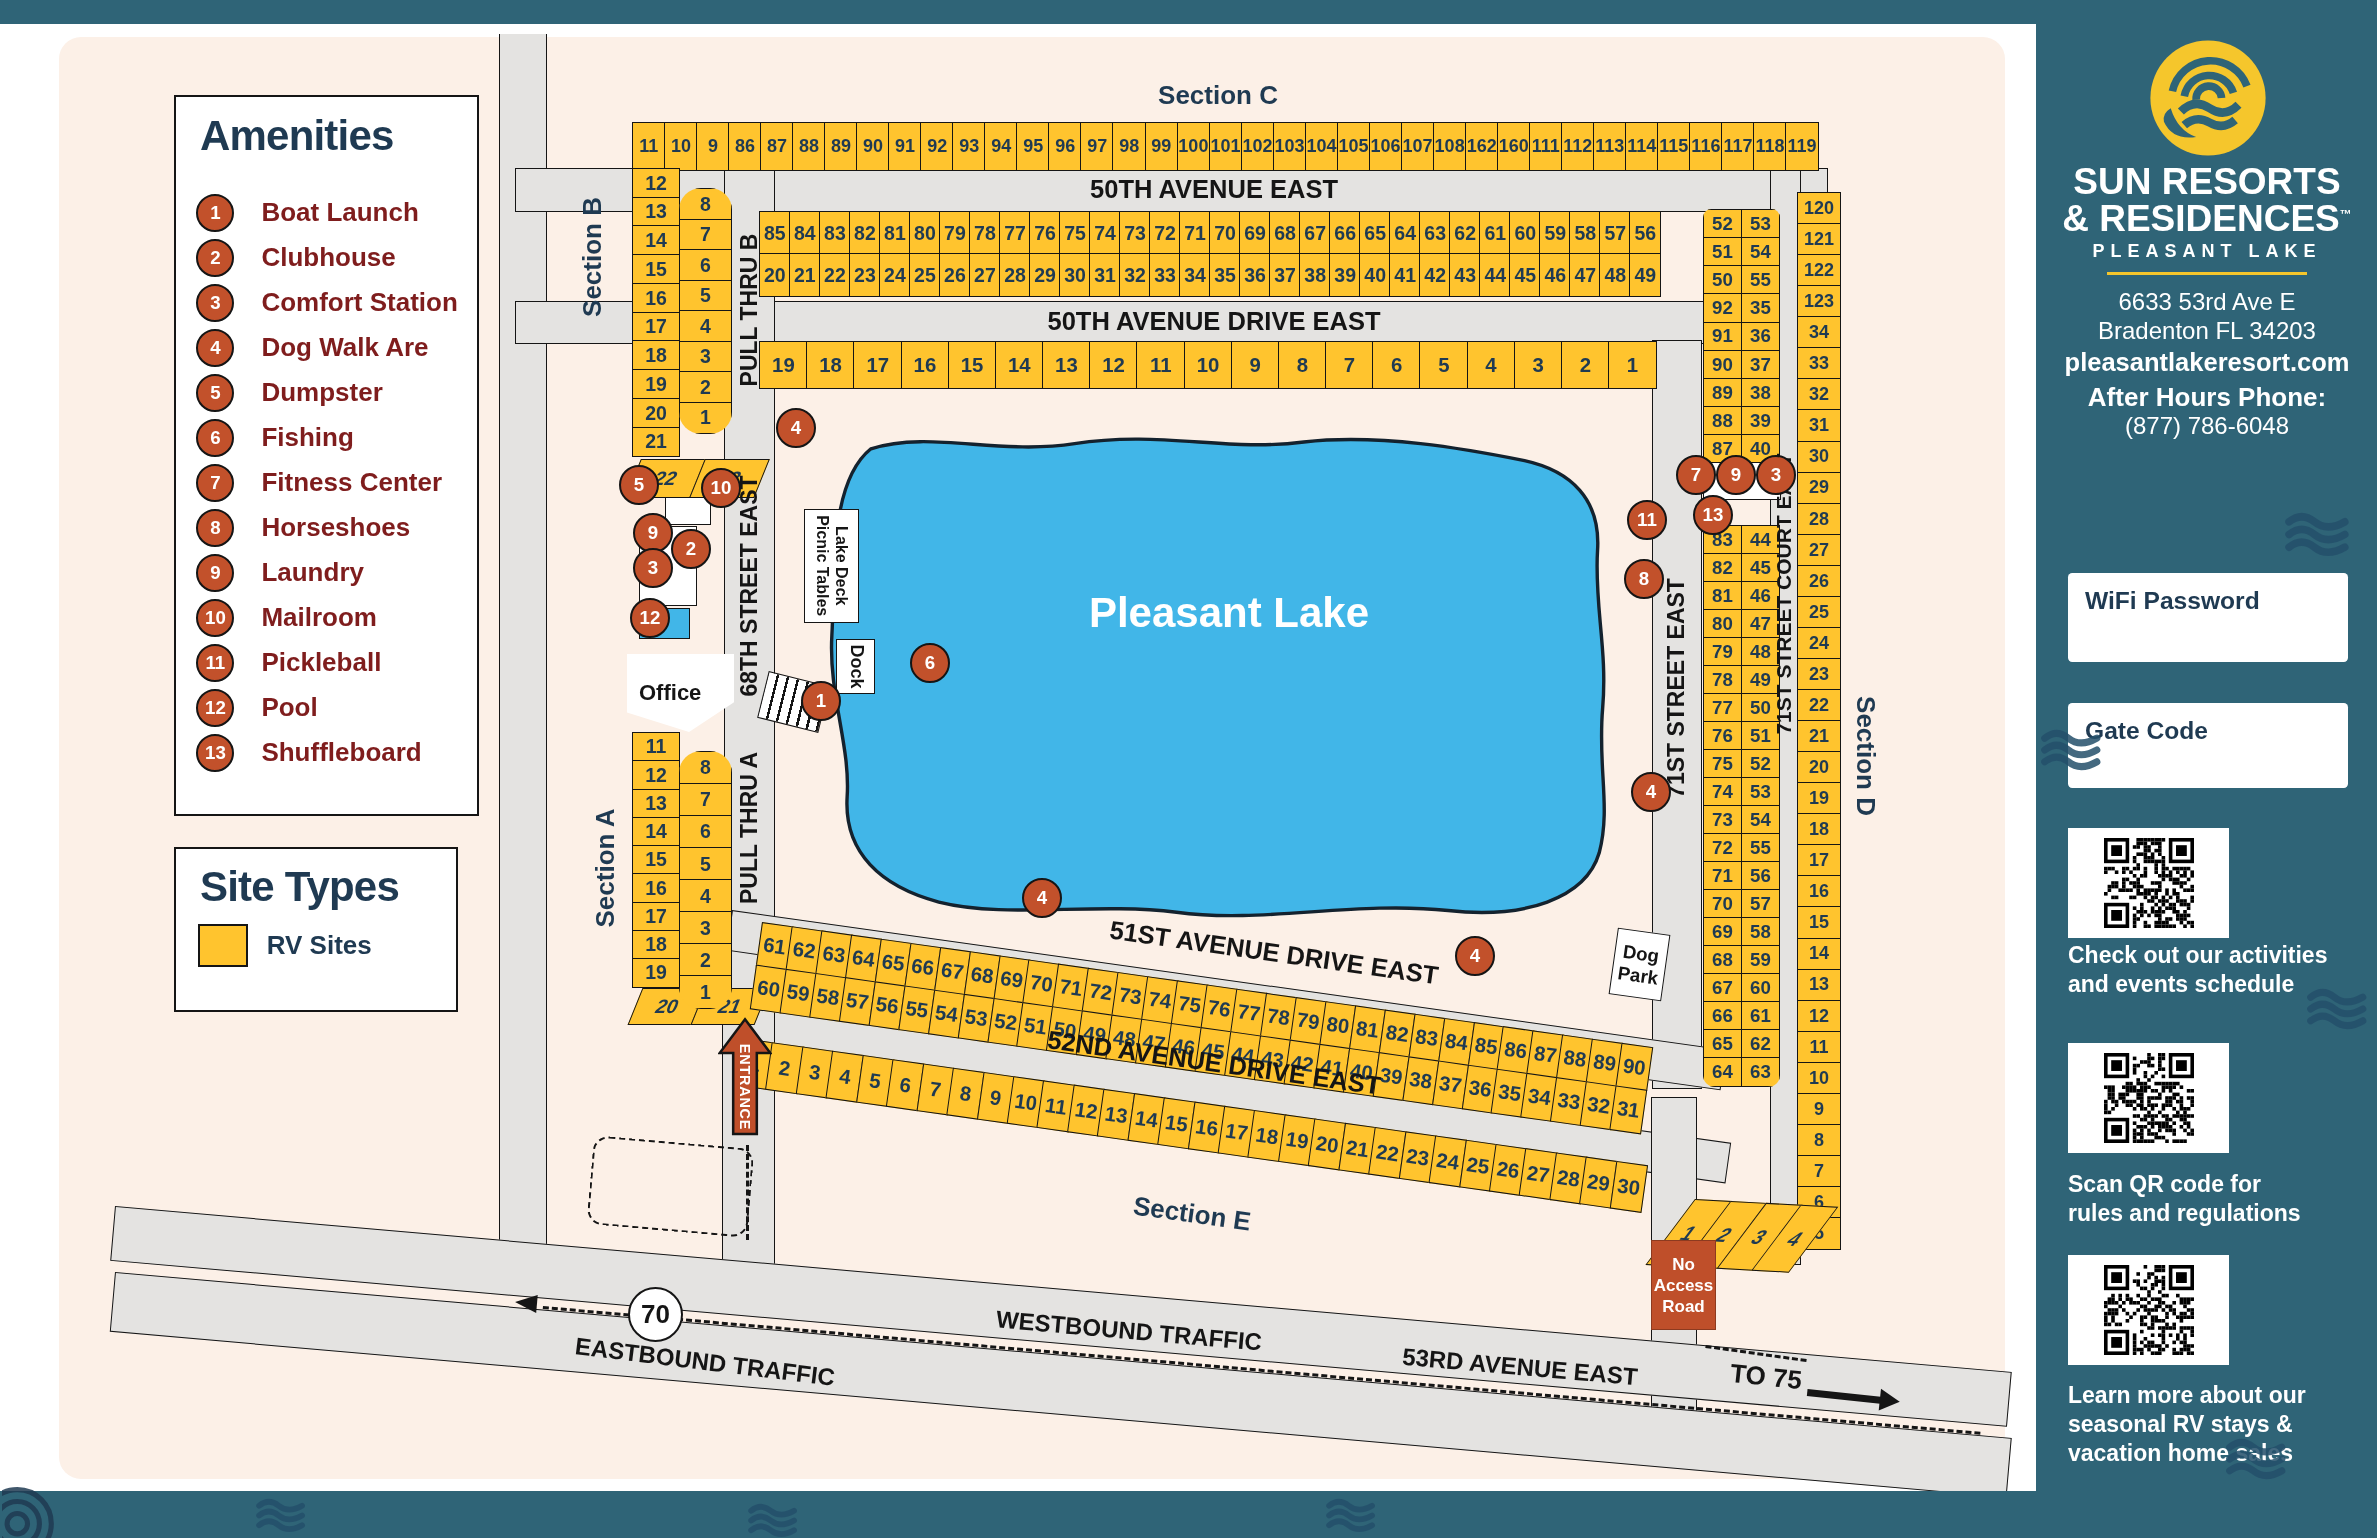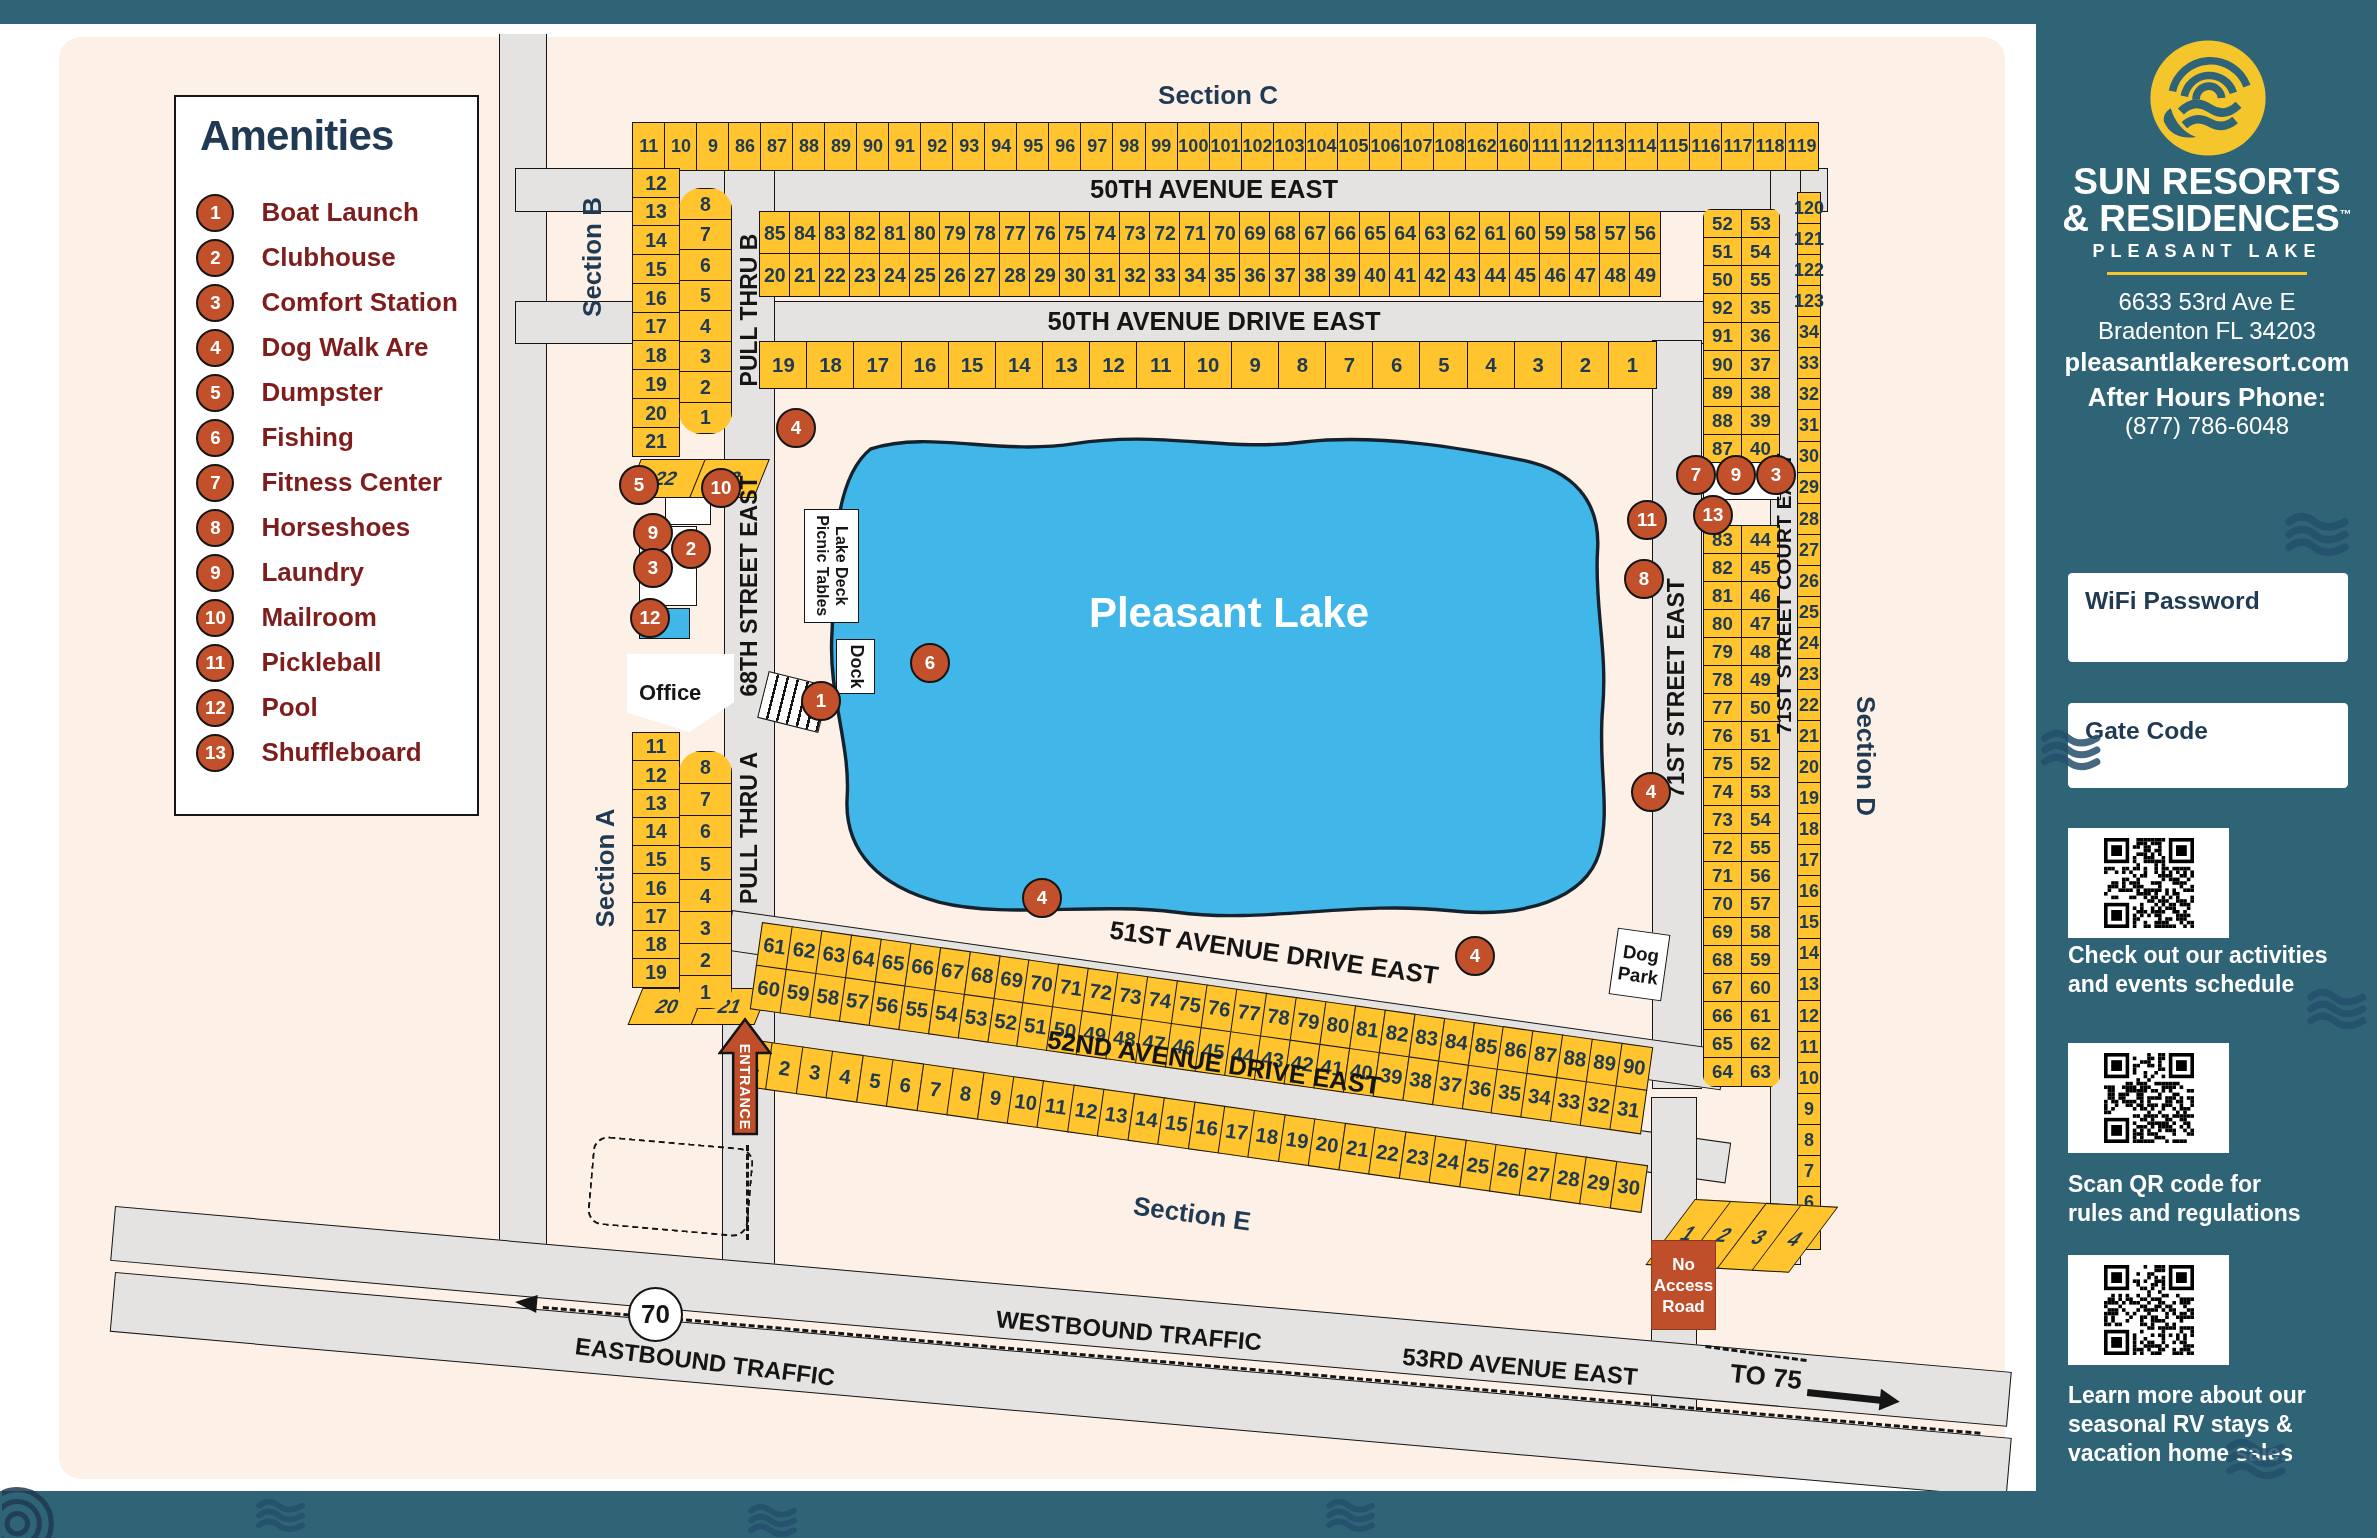--- a/index.html
+++ b/index.html
@@ -65,21 +65,21 @@
   #row-b-diag{left:633px;top:459px;width:129px;height:39px;font-size:19.5px;transform:skewX(-22deg);}
   #col-b-pull{left:679px;top:188px;width:53px;height:246px;font-size:19.5px;border-radius:22px;overflow:hidden;}
   #col-a-outer{left:632px;top:732px;width:48px;height:256px;font-size:19.5px;}
   #row-a-diag{left:635px;top:988px;width:127px;height:37px;font-size:19.5px;transform:skewX(-22deg);}
   #col-a-pull{left:679px;top:751px;width:53px;height:258px;font-size:19.5px;border-radius:22px;overflow:hidden;}
   #col-dm-lt{left:1703px;top:209px;width:39px;height:255px;font-size:18.7px;border-radius:8.5px 0 0 0;overflow:hidden;}
   #col-dm-rt{left:1741px;top:209px;width:39px;height:255px;font-size:18.7px;border-radius:0 8.5px 0 0;overflow:hidden;}
   #col-dm-lb{left:1703px;top:525px;width:39px;height:562px;font-size:18.7px;border-radius:0 0 0 12px;overflow:hidden;}
   #col-dm-rb{left:1741px;top:525px;width:39px;height:562px;font-size:18.7px;border-radius:0 0 12px 0;overflow:hidden;}
   #amenity-block{position:absolute;left:1703px;top:462px;width:76px;height:36px;background:#fff;border:1.7px solid #151515;z-index:5;}
-  #col-d-outer{left:1797px;top:192px;width:24px;height:1058px;font-size:18px;}
+  #col-d-outer{left:1797px;top:192px;width:44px;height:1058px;font-size:18px;}
   #row-d-diag{left:1695px;top:1199px;width:149px;height:66px;font-size:19.5px;transform:skewX(-35deg) rotate(3deg);transform-origin:0 0;}
   #e-block{position:absolute;left:762px;top:922px;width:900px;transform:rotate(8deg);transform-origin:0 0;z-index:5;}
   #row-e-up,#row-e-lo{position:relative;display:flex;width:900px;height:45px;font-size:20.4px;}
   #row-e-lo{margin-top:-1.7px;}
   #row-e-single{left:742px;top:1038px;width:915px;height:48px;font-size:20.4px;transform:rotate(8deg);transform-origin:0 0;}
   
   .slabel{position:absolute;transform:translate(-50%,-50%);font-weight:700;font-size:25.5px;color:#151515;white-space:nowrap;z-index:7;}
   .vlabel{position:absolute;transform:translate(-50%,-50%) rotate(-90deg);font-weight:700;font-size:23px;color:#151515;white-space:nowrap;z-index:7;}
   .seclabel{position:absolute;transform:translate(-50%,-50%);font-weight:700;font-size:26px;color:#1F3A52;white-space:nowrap;z-index:7;}
   #lbl-ave50e{left:1214px;top:189px;}
@@ -695,20 +695,27 @@
         </div>
         <div class="legend-item">
           <div class="legend-num">12</div>
           <div class="legend-label">Pool</div>
         </div>
         <div class="legend-item">
           <div class="legend-num">13</div>
           <div class="legend-label">Shuffleboard</div>
         </div>
       </div>
+  </div>
+  <div class="panel" id="sitetypes-panel">
+    <div class="panel-title" id="sitetypes-title">Site Types</div>
+    <div id="rv-row">
+      <div id="rv-swatch"></div>
+      <div id="rv-label">RV Sites</div>
+    </div>
   </div>
 
   <div id="sidebar"></div>
   <svg class="sb" id="logo" viewBox="0 0 144 144">
     <circle cx="72" cy="72" r="68" fill="#F5C62C"></circle>
     <path d="M30,64 A46,46 0 0 1 118,58" stroke="#2F6477" stroke-width="9" fill="none"></path>
     <path d="M44,70 A30,30 0 0 1 102,66" stroke="#2F6477" stroke-width="9" fill="none"></path>
     <path d="M58,74 A15,15 0 0 1 88,72" stroke="#2F6477" stroke-width="9" fill="none"></path>
     <path d="M40,88 q16,-16 34,-4 q18,12 34,-4" stroke="#2F6477" stroke-width="10" fill="none"></path>
     <path d="M44,104 q14,-12 30,-3 q16,9 30,-3" stroke="#2F6477" stroke-width="10" fill="none"></path>

